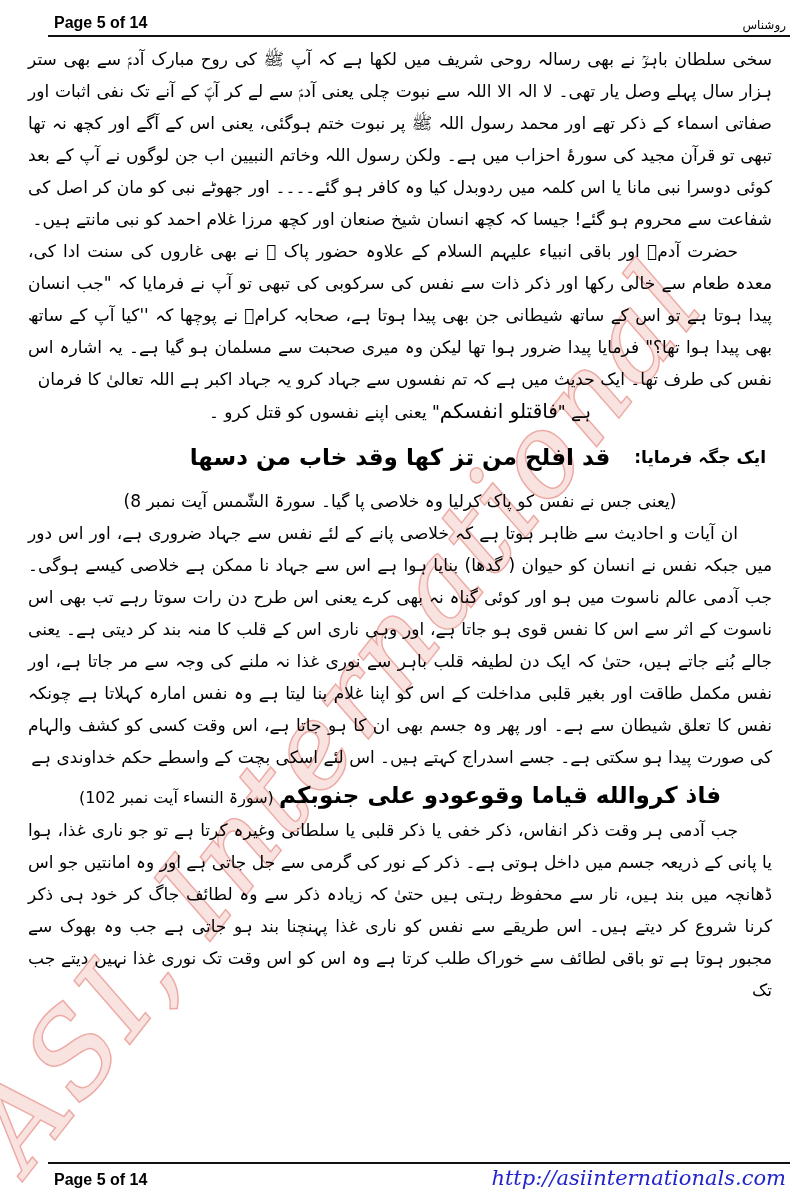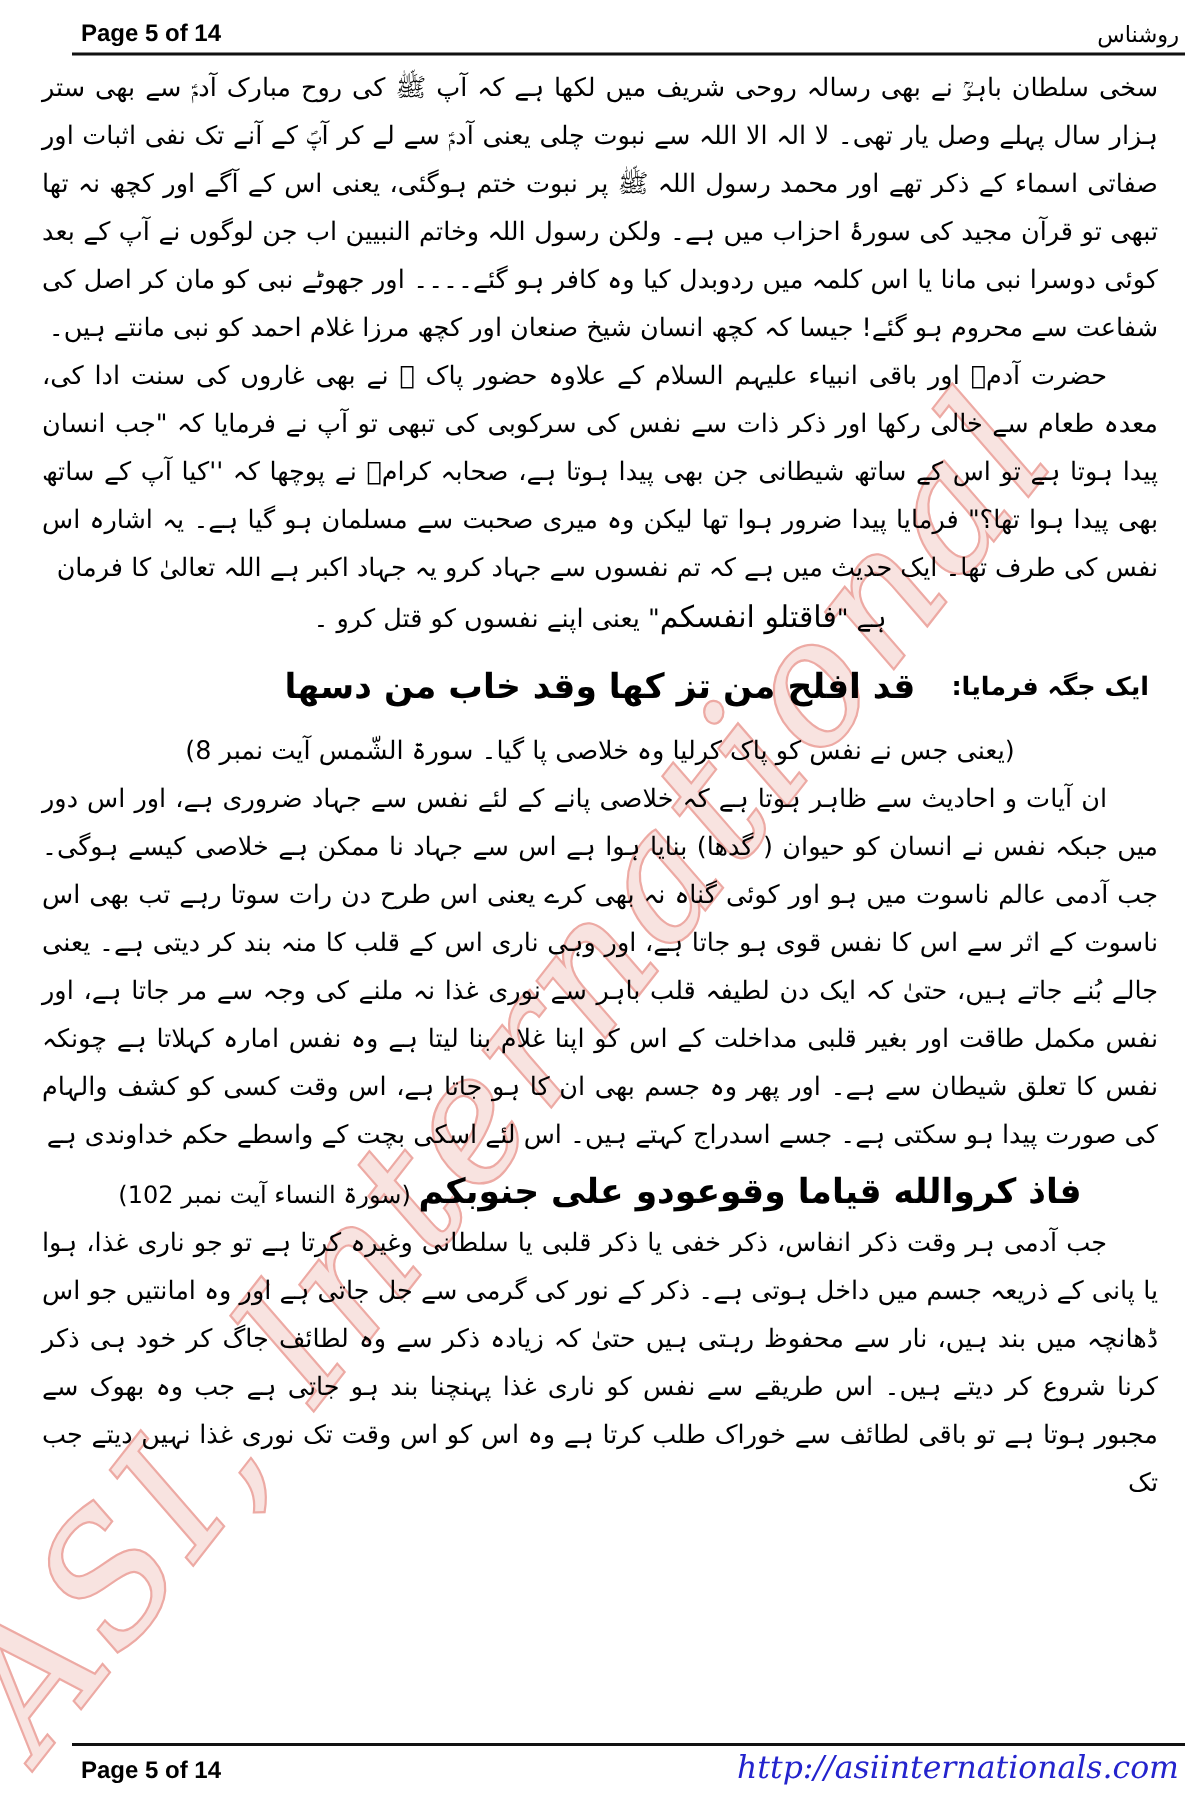--- a/index.html
+++ b/index.html
@@ -41,21 +41,21 @@
     margin: 14px 10px 0 48px;
     padding: 0 4px 3px 6px;
     border-bottom: 2px solid #111;
   }
   .hdr .pg {
     font-family: "Liberation Sans", sans-serif;
     font-weight: bold;
     font-size: 16px;
   }
   .hdr .title-ur {
-    font-size: 15px;
+    font-size: 12px;
     direction: rtl;
   }
   
   .body {
     position: relative;
     z-index: 1;
     direction: rtl;
     padding: 6px 28px 0 28px;
   }
   .ur {

